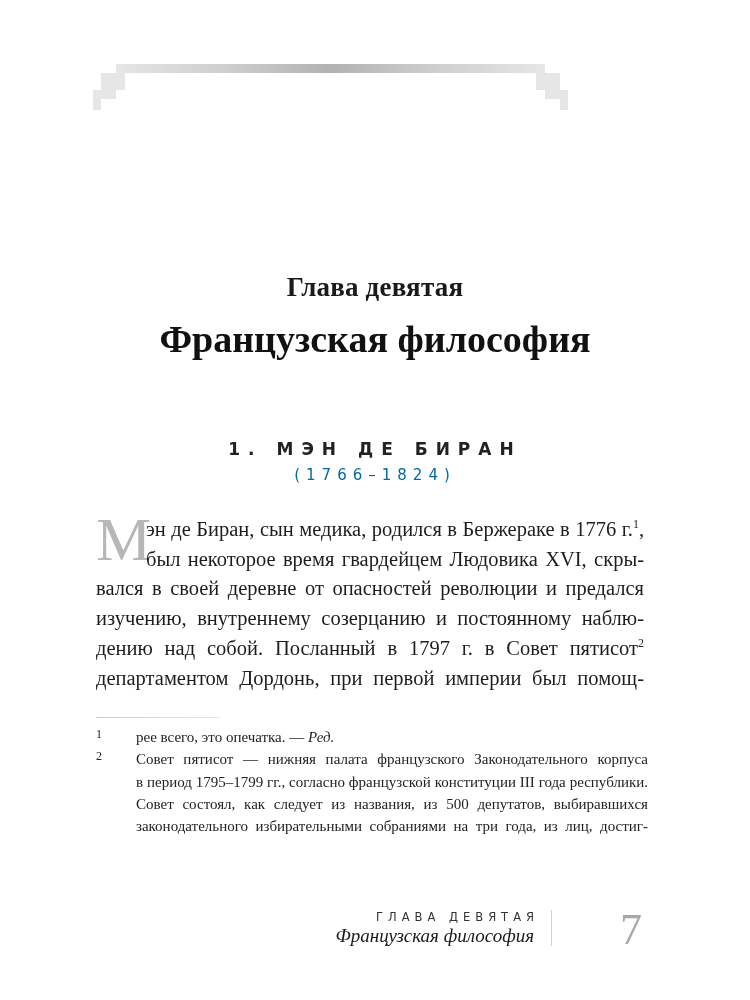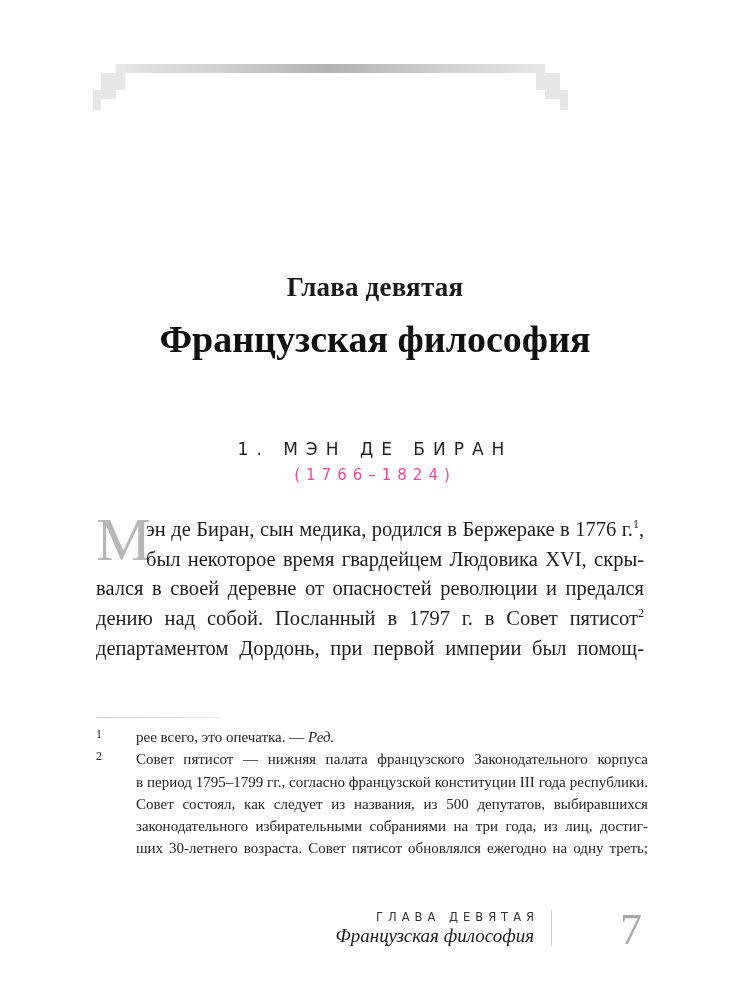--- a/index.html
+++ b/index.html
@@ -7,22 +7,22 @@
 
   
   .ornament { position: absolute; left: 0; top: 0; width: 750px; height: 120px; }
   .orn-bar { position: absolute; left: 116px; top: 64px; width: 429px; height: 9px;
     background: linear-gradient(to right, #e6e6e6 0%, #cfcfcf 25%, #b2b2b2 50%, #cfcfcf 75%, #e6e6e6 100%); }
   .orn-block { position: absolute; background: #e6e6e6; }
 
   .chapter-label { position: absolute; left: 0; width: 750px; top: 272px; text-align: center; font-size: 27px; font-weight: bold; letter-spacing: 0.2px; color: #1a1a1a; }
   .chapter-title { position: absolute; left: 0; width: 750px; top: 317px; text-align: center; font-size: 38px; font-weight: bold; color: #111; }
 
-  .section-title { position: absolute; left: 0; width: 750px; top: 439px; text-align: center; font-family: "DejaVu Sans", sans-serif; font-size: 17px; letter-spacing: 8px; color: #222; }
-  .section-dates { position: absolute; left: 0; width: 750px; top: 466px; text-align: center; font-family: "DejaVu Sans", sans-serif; font-size: 15px; letter-spacing: 6px; color: #ec4899; }
+  .section-title { position: absolute; left: 0; width: 750px; top: 439px; text-align: center; font-family: "DejaVu Sans", sans-serif; font-size: 17px; letter-spacing: 8px; color: #222; font-weight: bold; }
+  .section-dates { position: absolute; left: 0; width: 750px; top: 466px; text-align: center; font-family: "DejaVu Sans", sans-serif; font-size: 15px; letter-spacing: 6px; color: #0369a1; }
 
   .body-text { position: absolute; left: 96px; top: 515px; width: 548px; font-size: 20.5px; line-height: 29.7px; color: #1d1d1d; }
   .body-line { display: block; white-space: nowrap; text-align: justify; text-align-last: justify; }
   .body-line.indent { padding-left: 50px; }
   .dropcap { position: absolute; left: 96px; top: 511px; font-size: 62px; line-height: 56px; color: #b7b7b7; font-family: "Liberation Serif", serif; }
   sup { font-size: 12px; line-height: 0; vertical-align: 8px; }
 
   .fn-rule { position: absolute; left: 96px; top: 717px; width: 124px; height: 1px; background: linear-gradient(to right, #cccccc, #e6e6e6); }
   .footnotes { position: absolute; left: 96px; top: 726px; width: 552px; font-size: 15px; line-height: 22.3px; color: #222; }
   .fn { position: relative; padding-left: 40px; }
@@ -58,38 +58,38 @@
 <div class="chapter-title">Французская философия</div>
 
 <div class="section-title">1. МЭН ДЕ БИРАН</div>
 <div class="section-dates">(1766–1824)</div>
 
 <div class="dropcap">М</div>
 <div class="body-text">
   <span class="body-line indent"><span>эн де Биран, сын медика, родился в Бержераке в 1776 г.</span><sup>1</sup><span>,</span></span>
   <span class="body-line indent">был некоторое время гвардейцем Людовика XVI, скры-</span>
   <span class="body-line">вался в своей деревне от опасностей революции и предался</span>
+  <span class="body-line">изучению, внутреннему созерцанию и постоянному наблю-</span>
   <span class="body-line"><span>дению над собой. Посланный в 1797 г. в Совет пятисот</span><sup>2</sup></span>
   <span class="body-line">департаментом Дордонь, при первой империи был помощ-</span>
 </div>
 
 <div class="fn-rule"></div>
 
 <div class="footnotes">
   <div class="fn">
     <span class="fn-num">1</span>
     <span class="fn-line last"><span>рее всего, это опечатка. — </span><span class="ital">Ред.</span></span>
   </div>
   <div class="fn">
     <span class="fn-num">2</span>
     <span class="fn-line">Совет пятисот — нижняя палата французского Законодательного корпуса</span>
     <span class="fn-line">в период 1795–1799 гг., согласно французской конституции III года республики.</span>
     <span class="fn-line">Совет состоял, как следует из названия, из 500 депутатов, выбиравшихся</span>
     <span class="fn-line">законодательного избирательными собраниями на три года, из лиц, достиг-</span>
-    <span class="fn-line">ших 30-летнего возраста. Совет пятисот обновлялся ежегодно на одну треть;</span>
   </div>
 </div>
 
 <div class="running-head">
   <div class="rh-chapter">ГЛАВА ДЕВЯТАЯ</div>
   <div class="rh-title">Французская философия</div>
 </div>
 <div class="rh-sep"></div>
 <div class="page-num">7</div>
 

